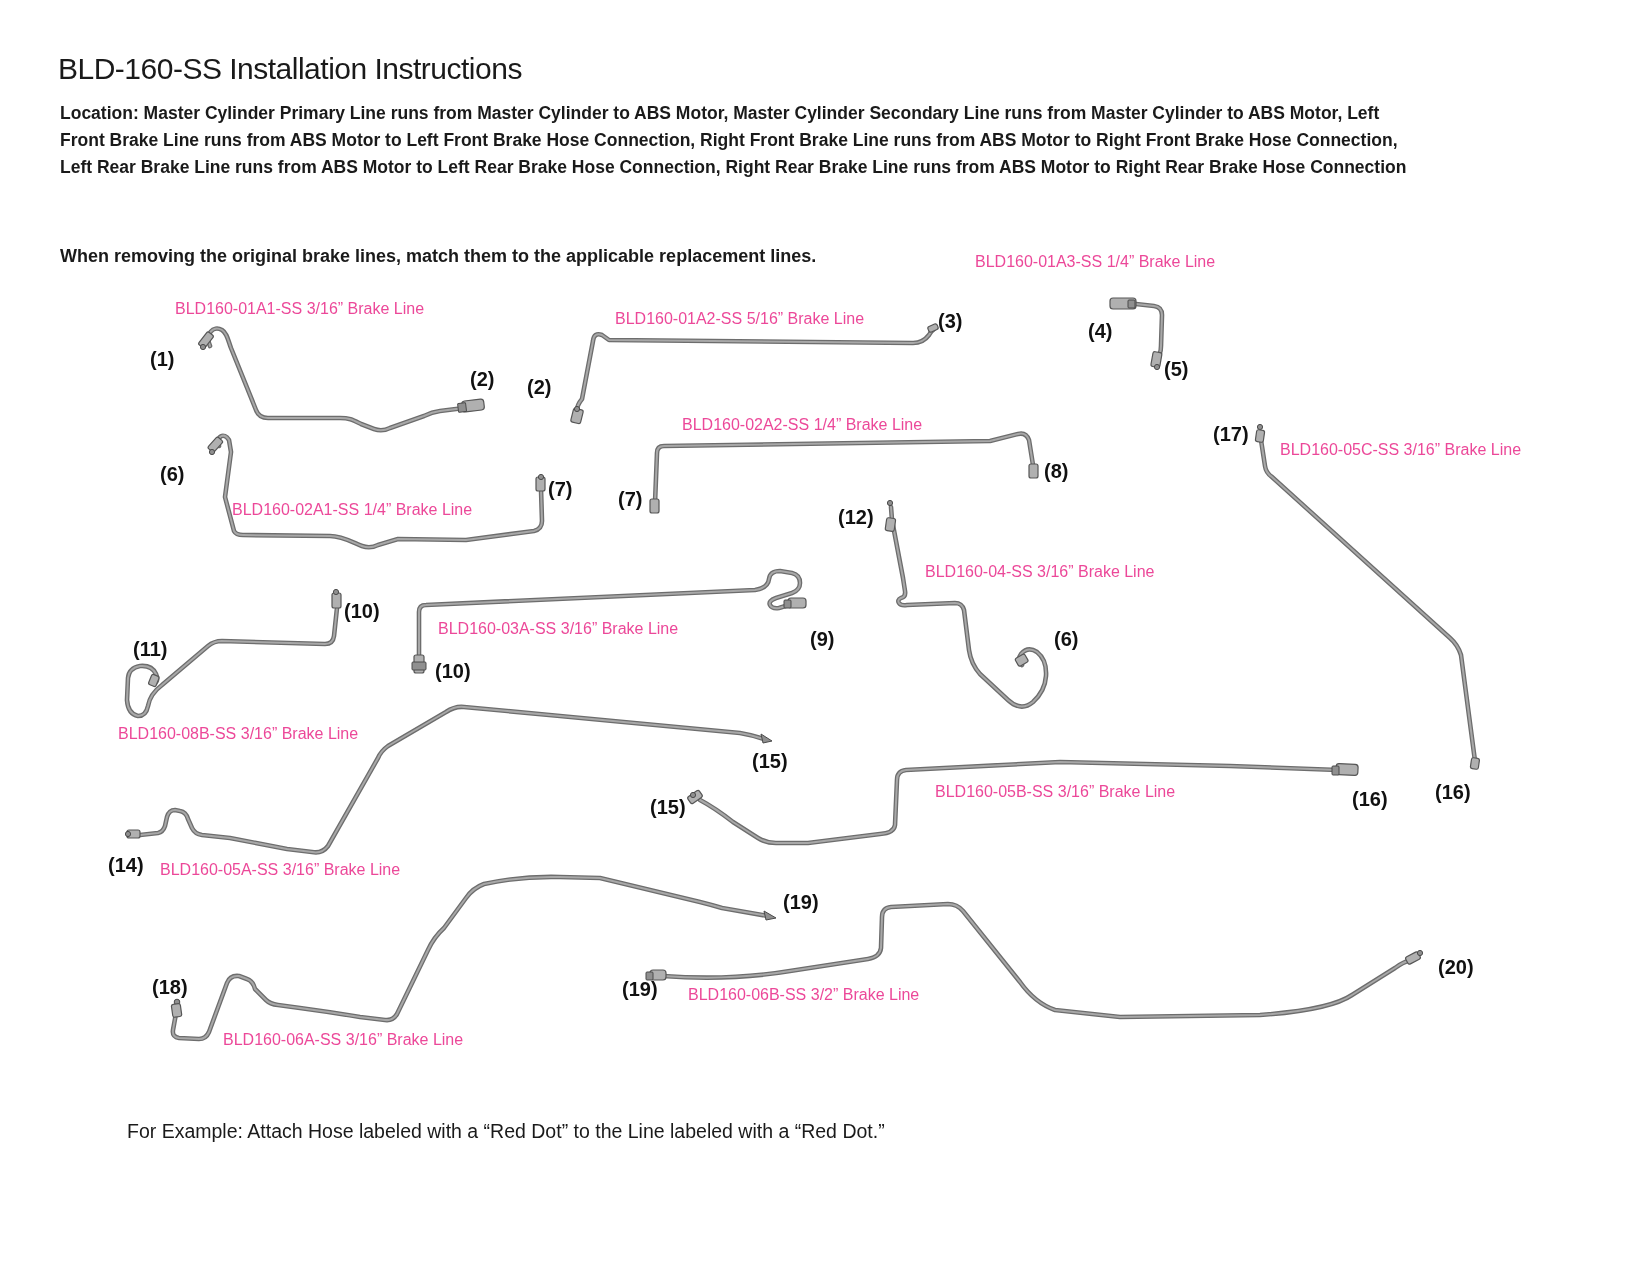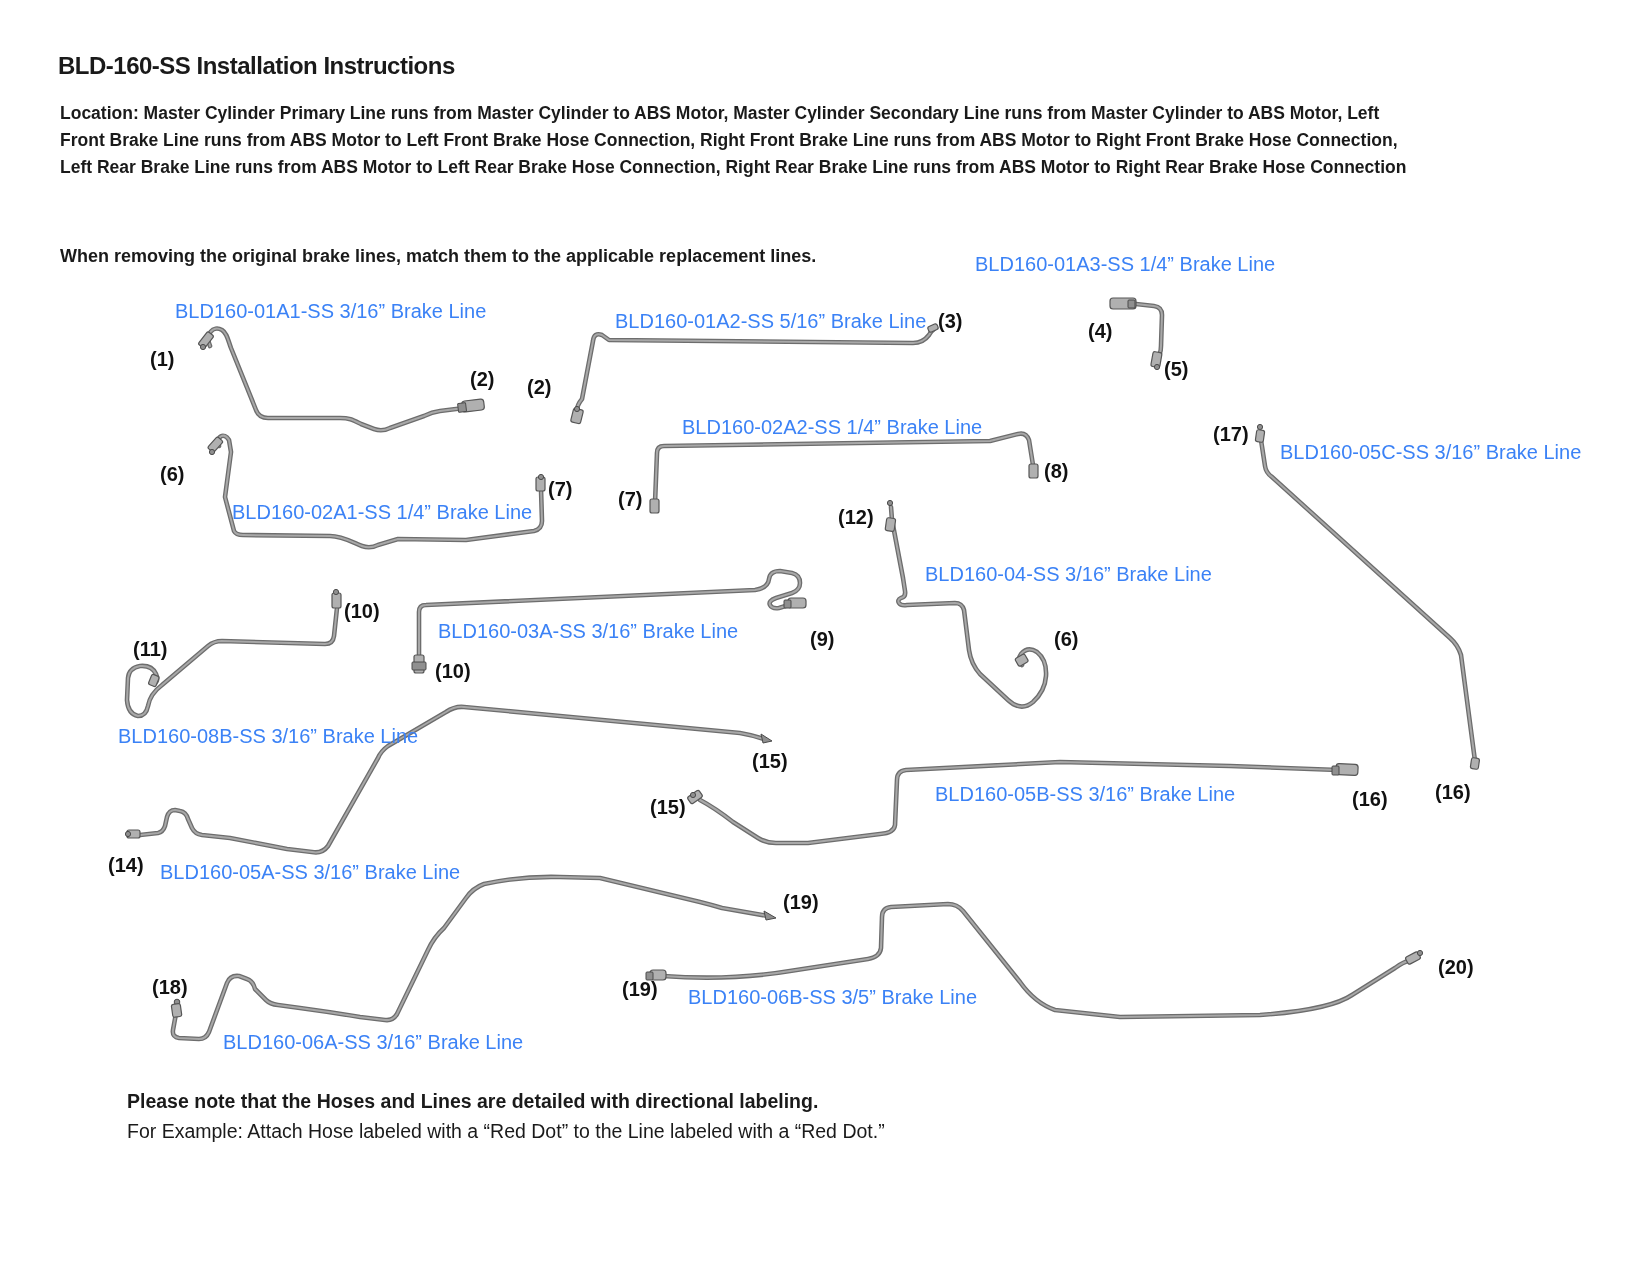--- a/index.html
+++ b/index.html
@@ -1,22 +1,22 @@
 <!DOCTYPE html>
 <html><head>
 <meta charset="utf-8">
 <style>
   html,body{margin:0;padding:0;background:#ffffff;}
   #page{position:relative;width:1650px;height:1275px;background:#ffffff;overflow:hidden;
         font-family:"Liberation Sans",sans-serif;color:#1a1a1a;}
   .abs{position:absolute;white-space:nowrap;}
-  #title{left:58px;top:52px;font-size:24px;font-weight:bold;letter-spacing:-0.5px;}
+  #title{left:58px;top:52px;font-size:30px;font-weight:normal;letter-spacing:-0.5px;}
   #loc{left:60px;top:100px;width:1350px;font-size:17.5px;font-weight:bold;line-height:27px;white-space:normal;}
   #matchnote{left:60px;top:246px;font-size:18px;font-weight:bold;}
-  .partlabel{font-size:20px;font-weight:400;color:#3b82f6;}
+  .partlabel{font-size:16px;font-weight:400;color:#ec4899;}
   .callout{font-size:20px;font-weight:bold;color:#111;}
   #footer1{left:127px;top:1090px;font-size:19.5px;font-weight:bold;}
   #footer2{left:127px;top:1120px;font-size:19.5px;font-weight:normal;}
   svg{position:absolute;left:0;top:0;}
   .outer{fill:none;stroke:#6d6d6d;stroke-width:4.6;stroke-linejoin:round;stroke-linecap:round;}
   .inner{fill:none;stroke:#a8a8a8;stroke-width:2;stroke-linejoin:round;stroke-linecap:round;}
   .fit{fill:#b0b0b0;stroke:#565656;stroke-width:1.2;}
   .fitd{fill:#8f8f8f;stroke:#4a4a4a;stroke-width:1;}
 </style>
 </head>
@@ -186,21 +186,21 @@
   <div class="abs partlabel" style="left:975px;top:253px">BLD160-01A3-SS 1/4” Brake Line</div>
   <div class="abs partlabel" style="left:232px;top:501px">BLD160-02A1-SS 1/4” Brake Line</div>
   <div class="abs partlabel" style="left:682px;top:416px">BLD160-02A2-SS 1/4” Brake Line</div>
   <div class="abs partlabel" style="left:925px;top:563px">BLD160-04-SS 3/16” Brake Line</div>
   <div class="abs partlabel" style="left:438px;top:620px">BLD160-03A-SS 3/16” Brake Line</div>
   <div class="abs partlabel" style="left:118px;top:725px">BLD160-08B-SS 3/16” Brake Line</div>
   <div class="abs partlabel" style="left:160px;top:861px">BLD160-05A-SS 3/16” Brake Line</div>
   <div class="abs partlabel" style="left:935px;top:783px">BLD160-05B-SS 3/16” Brake Line</div>
   <div class="abs partlabel" style="left:1280px;top:441px">BLD160-05C-SS 3/16” Brake Line</div>
   <div class="abs partlabel" style="left:223px;top:1031px">BLD160-06A-SS 3/16” Brake Line</div>
-  <div class="abs partlabel" style="left:688px;top:986px">BLD160-06B-SS 3/5” Brake Line</div>
+  <div class="abs partlabel" style="left:688px;top:986px">BLD160-06B-SS 3/2” Brake Line</div>
 
   <div class="abs callout" style="left:150px;top:348px">(1)</div>
   <div class="abs callout" style="left:470px;top:368px">(2)</div>
   <div class="abs callout" style="left:527px;top:376px">(2)</div>
   <div class="abs callout" style="left:938px;top:310px">(3)</div>
   <div class="abs callout" style="left:1088px;top:320px">(4)</div>
   <div class="abs callout" style="left:1164px;top:358px">(5)</div>
   <div class="abs callout" style="left:160px;top:463px">(6)</div>
   <div class="abs callout" style="left:548px;top:478px">(7)</div>
   <div class="abs callout" style="left:618px;top:488px">(7)</div>
@@ -215,15 +215,14 @@
   <div class="abs callout" style="left:752px;top:750px">(15)</div>
   <div class="abs callout" style="left:650px;top:796px">(15)</div>
   <div class="abs callout" style="left:1352px;top:788px">(16)</div>
   <div class="abs callout" style="left:1435px;top:781px">(16)</div>
   <div class="abs callout" style="left:1213px;top:423px">(17)</div>
   <div class="abs callout" style="left:152px;top:976px">(18)</div>
   <div class="abs callout" style="left:783px;top:891px">(19)</div>
   <div class="abs callout" style="left:622px;top:978px">(19)</div>
   <div class="abs callout" style="left:1438px;top:956px">(20)</div>
 
-  <div id="footer1" class="abs">Please note that the Hoses and Lines are detailed with directional labeling.</div>
   <div id="footer2" class="abs">For Example: Attach Hose labeled with a “Red Dot” to the Line labeled with a “Red Dot.”</div>
 </div>
 
 </body></html>

